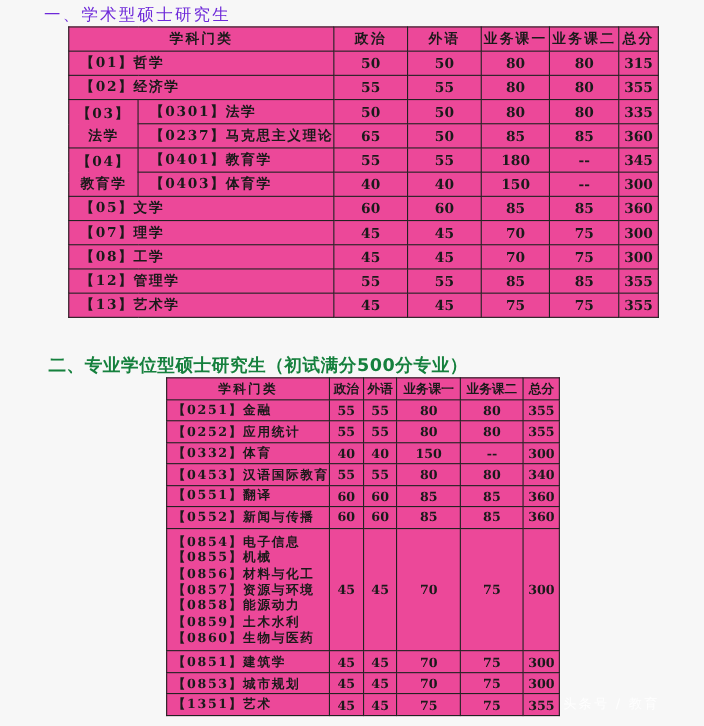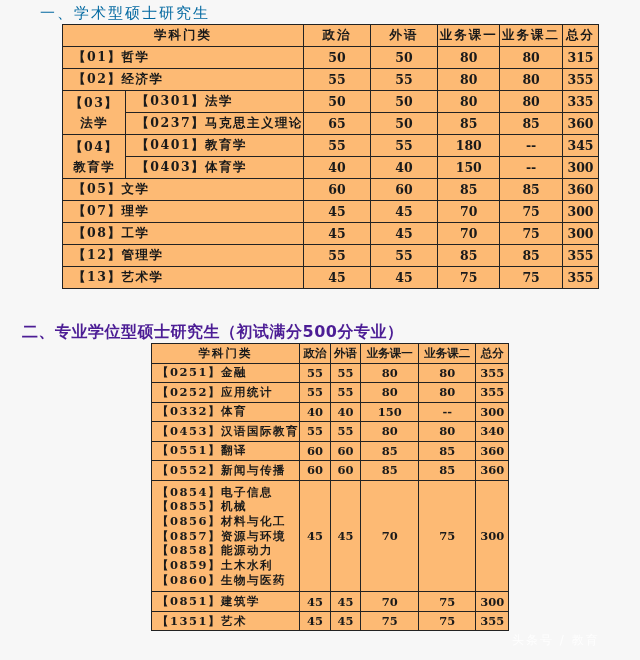--- a/index.html
+++ b/index.html
@@ -1,22 +1,22 @@
 <!DOCTYPE html>
 <html><head>
 <meta charset="utf-8">
 <style>
   html,body{margin:0;padding:0;}
   body{width:640px;height:660px;background:#f7f7f7;position:relative;overflow:hidden;
        font-family:"DejaVu Serif","Liberation Serif",serif;color:#1a1a1a;}
-  .h1{position:absolute;left:40px;top:4px;font-size:15px;color:#0369a1;letter-spacing:2px;
+  .h1{position:absolute;left:40px;top:4px;font-size:15px;color:#6d28d9;letter-spacing:2px;
       font-family:"DejaVu Serif",serif;}
-  .h2{position:absolute;left:22px;top:322px;font-size:16px;font-weight:bold;color:#4c1d95;
+  .h2{position:absolute;left:44px;top:322px;font-size:16px;font-weight:bold;color:#15803d;
       font-family:"DejaVu Sans","Liberation Sans",sans-serif;letter-spacing:0.5px;text-align:right;}
-  table{border-collapse:collapse;position:absolute;background:#fdba74;}
+  table{border-collapse:collapse;position:absolute;background:#ec4899;}
   td{border:1.5px solid #222;font-size:12.5px;font-weight:bold;text-align:center;padding:0;
      white-space:nowrap;}
   #t1{left:62px;top:24px;width:537px;}
   #t1 td{height:21px;}
   #t1 td.name{text-align:left;padding-left:10px;letter-spacing:1.5px;}
   #t1 td.grp{letter-spacing:1.5px;line-height:20px;}
   #t1 .hdr td{font-weight:bold;letter-spacing:2px;}
   #t2{left:151px;top:343px;width:358px;}
   #t2 td{height:18.5px;font-size:11.5px;}
   #t2 td.name{text-align:left;padding-left:5px;letter-spacing:1.5px;}
@@ -233,20 +233,28 @@
   </tr>
   <tr>
     <td class="name">【0851】建筑学</td>
     <td>45</td>
     <td>45</td>
     <td>70</td>
     <td>75</td>
     <td>300</td>
   </tr>
   <tr>
+    <td class="name">【0853】城市规划</td>
+    <td>45</td>
+    <td>45</td>
+    <td>70</td>
+    <td>75</td>
+    <td>300</td>
+  </tr>
+  <tr>
     <td class="name">【1351】艺术</td>
     <td>45</td>
     <td>45</td>
     <td>75</td>
     <td>75</td>
     <td>355</td>
   </tr>
 </tbody>
   </table>
 

